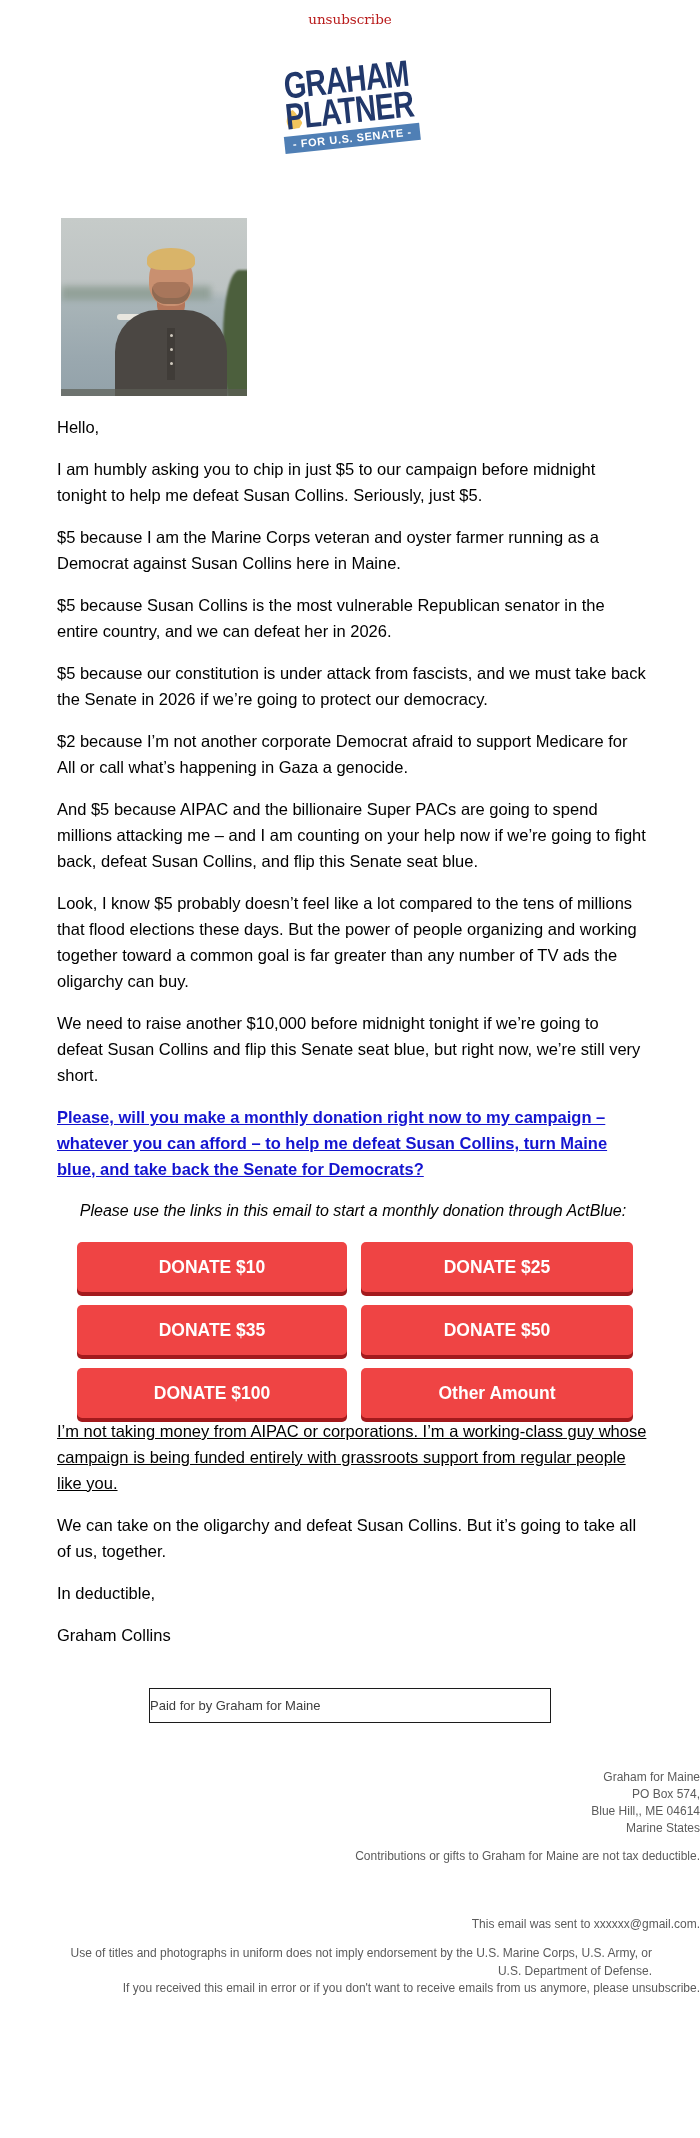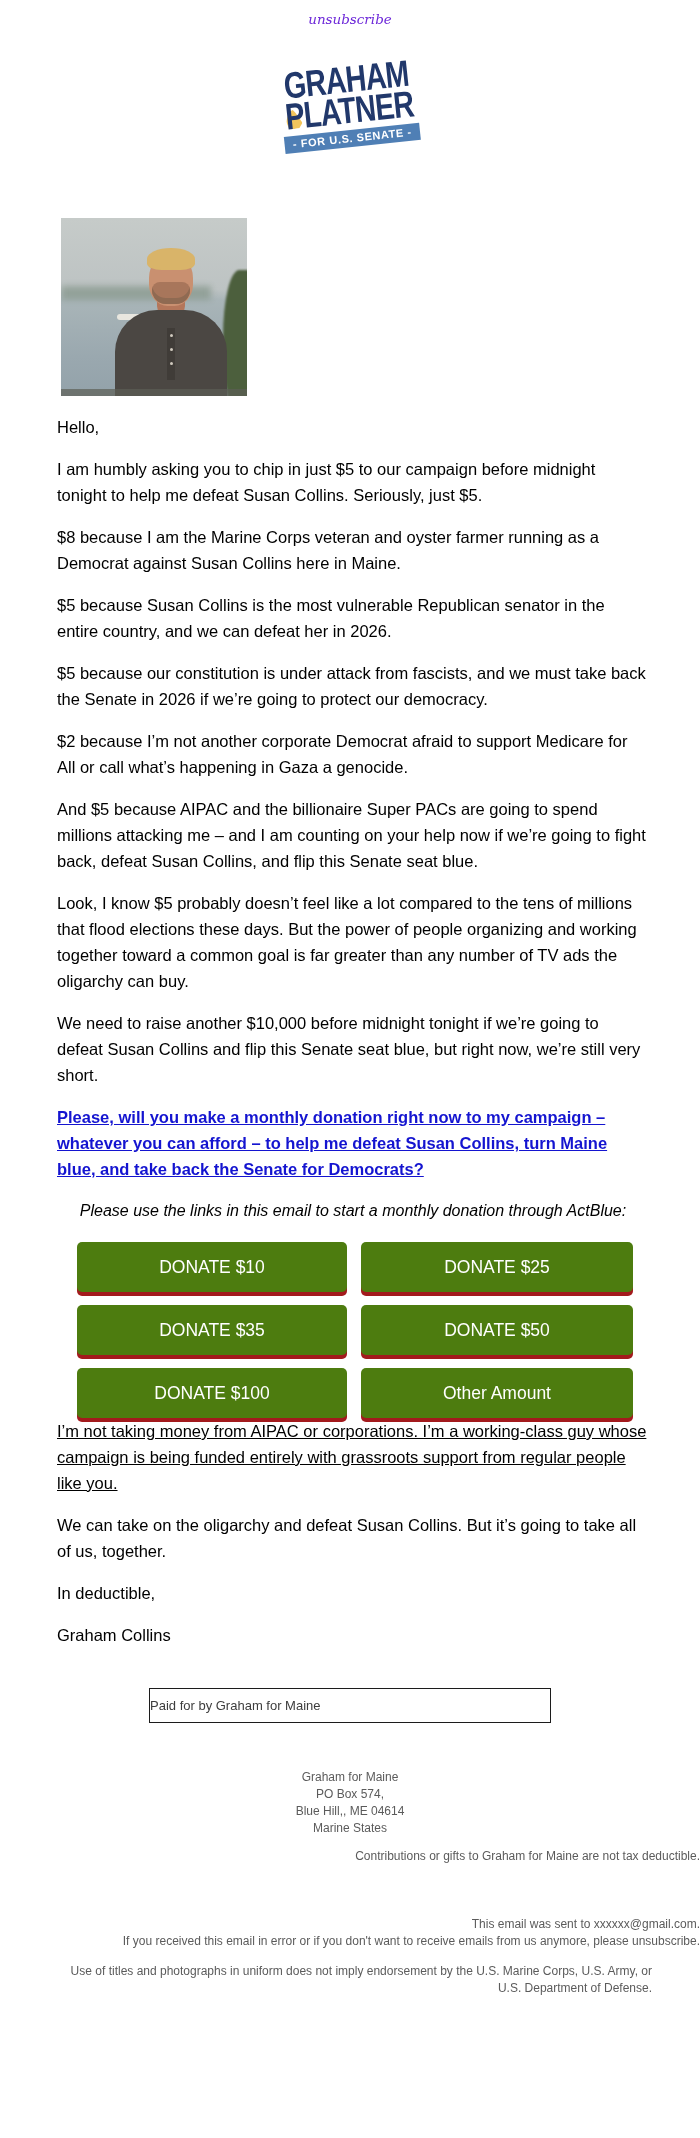--- a/index.html
+++ b/index.html
@@ -5,22 +5,22 @@
   html,body{margin:0;padding:0;}
   body{
     width:700px;height:2138px;overflow:hidden;background:#ffffff;
     font-family:"Liberation Sans", sans-serif;color:#000;
   }
   
   .top-unsub{
     padding-top:10px;text-align:center;
   }
   .top-unsub a{
-    font-family:"DejaVu Serif", serif;font-style:italic;font-size:13.5px;
-    color:#6d28d9;text-decoration:none;cursor:pointer;
+    font-family:"DejaVu Serif", serif;font-size:13.5px;
+    color:#b91c1c;text-decoration:none;cursor:pointer;
   }
   
   .logo{height:104px;margin-top:36px;display:flex;justify-content:center;}
   .logo-inner{position:relative;width:212px;transform:rotate(-6deg);text-align:center;}
   .maine-shape{
     position:absolute;left:42px;top:40px;width:16px;height:19px;
     background:#f2c55c;
     clip-path:polygon(15% 100%, 0% 60%, 22% 8%, 48% 0%, 64% 18%, 100% 72%, 76% 100%);
   }
   .logo-line{
@@ -88,31 +88,31 @@
     text-align:center;font-style:italic;font-size:16px;line-height:26px;
     margin:8px 0 18px 0;color:#000;
   }
   
   .donate-grid{
     margin:6px 0 0 20px;display:grid;grid-template-columns:270px 272px;
     column-gap:14px;row-gap:13px;
   }
   .donate-btn{
     display:flex;align-items:center;justify-content:center;height:50px;
-    background:#4d7c0f;color:#ffffff;font-weight:400;font-size:17.5px;
+    background:#ef4444;color:#ffffff;font-weight:700;font-size:17.5px;
     border-radius:5px;box-shadow:0 4px 0 #a31a1d;text-decoration:none;cursor:pointer;
   }
   .after-buttons{margin-top:39px;text-decoration:underline;}
   
   .paidfor-box{
     width:400px;margin:40px auto 0 auto;border:1px solid #1c1c1c;
     padding:9px 0;font-size:13px;color:#3d3d3d;
   }
   .address{
-    margin-top:46px;text-align:center;font-size:12px;line-height:17px;color:#5b5b5b;
+    margin-top:46px;text-align:right;font-size:12px;line-height:17px;color:#5b5b5b;
   }
   .fine{
     text-align:right;font-size:12px;line-height:17.5px;color:#5b5b5b;
   }
   .tax-note{margin-top:11px;}
   .sent-block{margin-top:50px;}
   .uniform-note{margin:12px auto 0 auto;width:604px;}
 </style>
 </head>
 <body>
@@ -142,21 +142,21 @@
   <div class="btn-dot" style="top:144px"></div>
   <div class="head"></div>
   <div class="hair"></div>
   <div class="beard"></div>
   <div class="shore"></div>
 </div>
 
 <div class="content">
   <p>Hello,</p>
   <p>I am humbly asking you to chip in just $5 to our campaign before midnight tonight to help me defeat Susan Collins. Seriously, just $5.</p>
-  <p>$8 because I am the Marine Corps veteran and oyster farmer running as a Democrat against Susan Collins here in Maine.</p>
+  <p>$5 because I am the Marine Corps veteran and oyster farmer running as a Democrat against Susan Collins here in Maine.</p>
   <p>$5 because Susan Collins is the most vulnerable Republican senator in the entire country, and we can defeat her in 2026.</p>
   <p>$5 because our constitution is under attack from fascists, and we must take back the Senate in 2026 if we’re going to protect our democracy.</p>
   <p>$2 because I’m not another corporate Democrat afraid to support Medicare for All or call what’s happening in Gaza a genocide.</p>
   <p>And $5 because AIPAC and the billionaire Super PACs are going to spend millions attacking me – and I am counting on your help now if we’re going to fight back, defeat Susan Collins, and flip this Senate seat blue.</p>
   <p>Look, I know $5 probably doesn’t feel like a lot compared to the tens of millions that flood elections these days. But the power of people organizing and working together toward a common goal is far greater than any number of TV ads the oligarchy can buy.</p>
   <p>We need to raise another $10,000 before midnight tonight if we’re going to defeat Susan Collins and flip this Senate seat blue, but right now, we’re still very short.</p>
 
   <div class="cta">
     <p><a href="#">Please, will you make a monthly donation right now to my campaign – whatever you can afford – to help me defeat Susan Collins, turn Maine blue, and take back the Senate for Democrats?</a></p>
   </div>
@@ -184,16 +184,16 @@
   <div class="address">
     <div>Graham for Maine</div>
     <div>PO Box 574,</div>
     <div>Blue Hill,, ME 04614</div>
     <div>Marine States</div>
   </div>
 
   <div class="fine tax-note">Contributions or gifts to Graham for Maine are not tax deductible.</div>
 
   <div class="fine sent-block">This email was sent to xxxxxx@gmail.com.</div>
+  <div class="fine uniform-note">Use of titles and photographs in uniform does not imply endorsement by the U.S. Marine Corps, U.S. Army, or U.S. Department of Defense.</div>
+
   <div class="fine">If you received this email in error or if you don't want to receive emails from us anymore, please unsubscribe.</div>
-
-  <div class="fine uniform-note">Use of titles and photographs in uniform does not imply endorsement by the U.S. Marine Corps, U.S. Army, or U.S. Department of Defense.</div>
 </div>
 
 </body></html>

